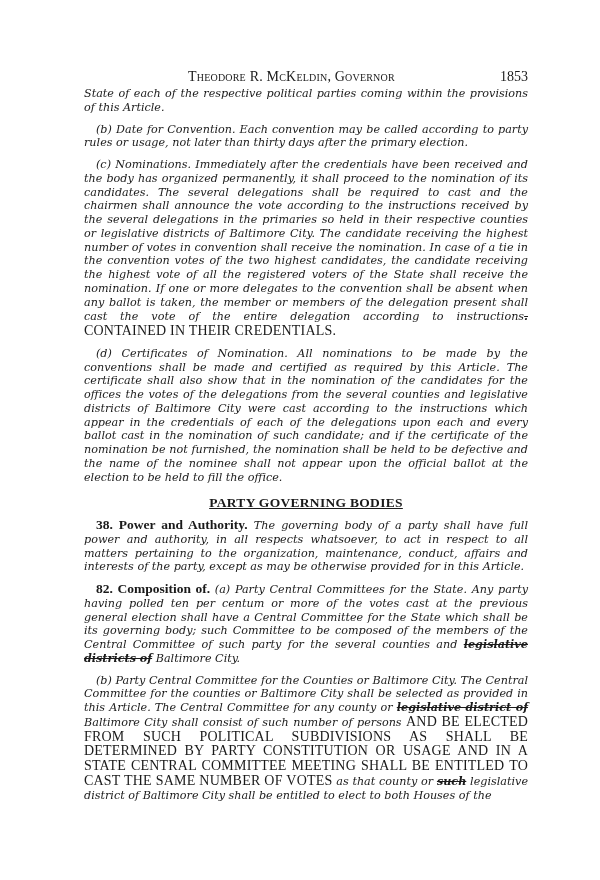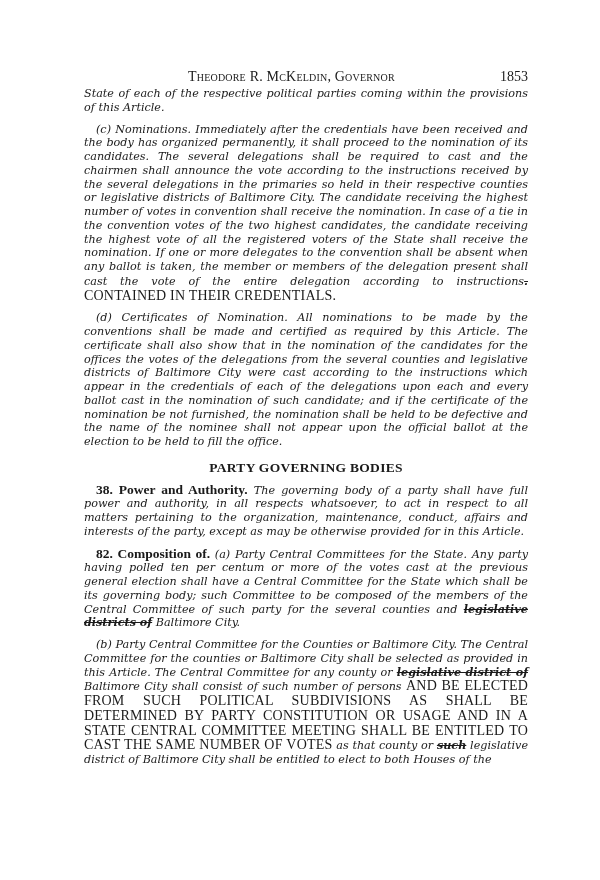--- a/index.html
+++ b/index.html
@@ -10,32 +10,33 @@
   .header .title { position:absolute; left:104px; top:0; letter-spacing:0.2px; font-variant:small-caps; font-size:14px; }
   .header .pageno { position:absolute; right:0; top:0; font-size:14px; }
   .body { position:absolute; left:84px; top:79px; width:444px;
           font-size:11.2px; line-height:13.75px; text-align:justify; }
   .it { font-style:italic; }
   p { margin:8px 0 7px 0; text-indent:0; }
   p.ind { text-indent:12px; }
   .caps { font-family:"Liberation Serif",serif; font-style:normal; font-size:14px; letter-spacing:0.2px; }
   .strike { text-decoration:line-through; font-weight:bold; }
   .heading { text-align:center; font-family:"Liberation Serif",serif; font-weight:bold; font-size:13.5px;
-             margin:12px 0 7px 0; letter-spacing:0.3px; }
+             margin:12px 0 7px 0; letter-spacing:0.3px;text-decoration:underline; }
   .sec { font-family:"Liberation Serif",serif; font-weight:bold; font-style:normal; font-size:13.5px; }
 </style>
 </head>
 <body>
 
 <div class="header">
   <span class="title">Theodore R. McKeldin, Governor</span>
   <span class="pageno">1853</span>
 </div>
 
 <div class="body">
   <p class="it">State of each of the respective political parties coming within the provisions of this Article.</p>
+  <p class="it ind">(b) Date for Convention. Each convention may be called according to party rules or usage, not later than thirty days after the primary election.</p>
   <p class="it ind"><span>(c) Nominations. Immediately after the credentials have been received and the body has organized permanently, it shall proceed to the nomination of its candidates. The several delegations shall be required to cast and the chairmen shall announce the vote according to the instructions received by the several delegations in the primaries so held in their respective counties or legislative districts of Baltimore City. The candidate receiving the highest number of votes in convention shall receive the nomination. In case of a tie in the convention votes of the two highest candidates, the candidate receiving the highest vote of all the registered voters of the State shall receive the nomination. If one or more delegates to the convention shall be absent when any ballot is taken, the member or members of the delegation present shall cast the vote of the entire delegation according to instructions</span><span class="strike">.</span><span class="caps"> CONTAINED IN THEIR CREDENTIALS.</span></p>
   <p class="it ind">(d) Certificates of Nomination. All nominations to be made by the conventions shall be made and certified as required by this Article. The certificate shall also show that in the nomination of the candidates for the offices the votes of the delegations from the several counties and legislative districts of Baltimore City were cast according to the instructions which appear in the credentials of each of the delegations upon each and every ballot cast in the nomination of such candidate; and if the certificate of the nomination be not furnished, the nomination shall be held to be defective and the name of the nominee shall not appear upon the official ballot at the election to be held to fill the office.</p>
   <div class="heading">PARTY GOVERNING BODIES</div>
   <p class="it ind"><span class="sec">38. Power and Authority.</span><span> The governing body of a party shall have full power and authority, in all respects whatsoever, to act in respect to all matters pertaining to the organization, maintenance, conduct, affairs and interests of the party, except as may be otherwise provided for in this Article.</span></p>
   <p class="it ind"><span class="sec">82. Composition of.</span><span> (a) Party Central Committees for the State. Any party having polled ten per centum or more of the votes cast at the previous general election shall have a Central Committee for the State which shall be its governing body; such Committee to be composed of the members of the Central Committee of such party for the several counties and </span><span class="strike">legislative districts of</span><span> Baltimore City.</span></p>
   <p class="it ind"><span>(b) Party Central Committee for the Counties or Baltimore City. The Central Committee for the counties or Baltimore City shall be selected as provided in this Article. The Central Committee for any county or </span><span class="strike">legislative district of</span><span> Baltimore City shall consist of such number of persons </span><span class="caps">AND BE ELECTED FROM SUCH POLITICAL SUBDIVISIONS AS SHALL BE DETERMINED BY PARTY CONSTITUTION OR USAGE AND IN A STATE CENTRAL COMMITTEE MEETING SHALL BE ENTITLED TO CAST THE SAME NUMBER OF VOTES</span><span> as that county or </span><span class="strike">such</span><span> legislative district of Baltimore City shall be entitled to elect to both Houses of the</span></p>
 </div>
 
 </body></html>

